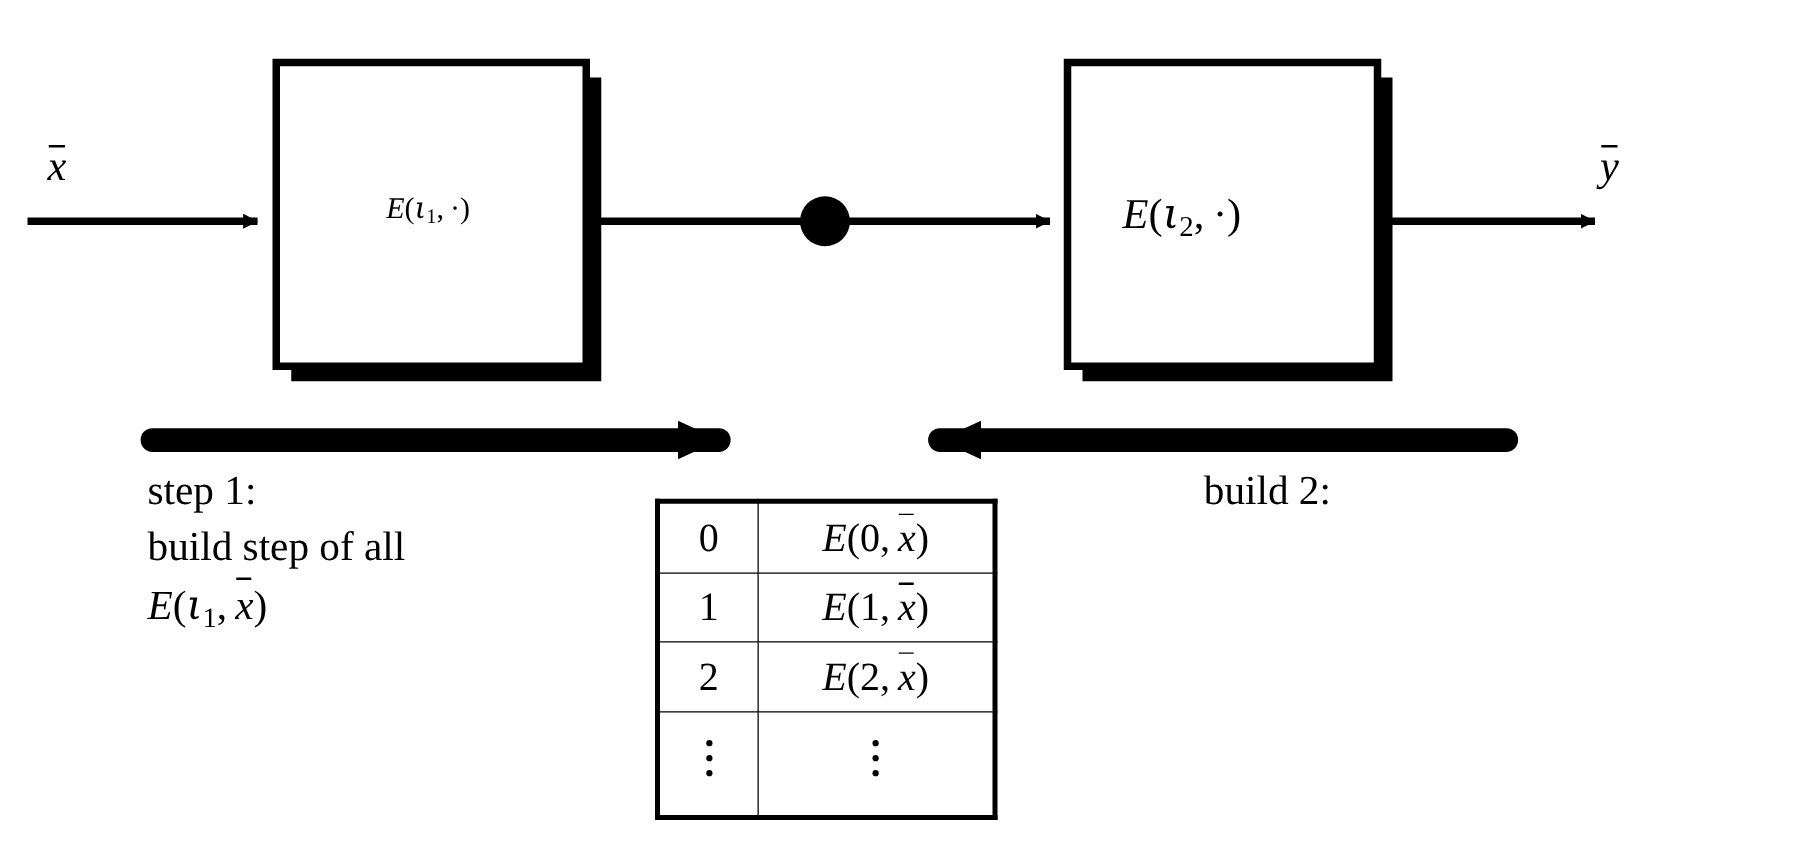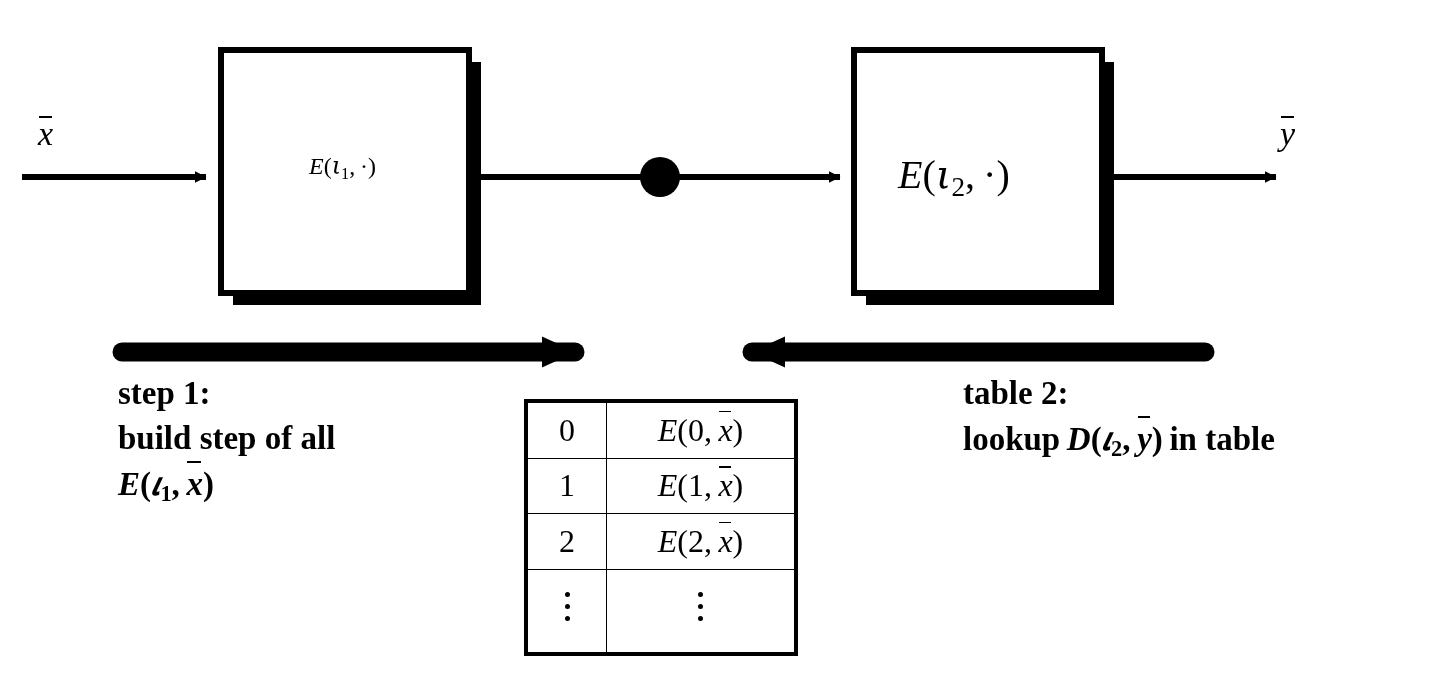--- a/index.html
+++ b/index.html
@@ -51,42 +51,42 @@
   .ovl > .bar {
     position: absolute;
     left: 6%;
     right: 10%;
     top: -0.04em;
     height: 0.055em;
     background: #000;
   }
   
   #box1-label { left: 265px; top: 154px; font-size: 24px; margin-left: 44px; }
-  #box2-label { left: 898px; top: 154px; font-size: 40px; text-align: right; }
+  #box2-label { left: 898px; top: 154px; font-size: 34px; text-align: right; }
   
   #x-label { left: 38px; top: 117px; font-size: 34px; }
   #y-label { left: 1280px; top: 117px; font-size: 34px; }
   
   #step1 {
     position: absolute;
     left: 118px;
     top: 371px;
     font-size: 33px;
     line-height: 1.38;
     white-space: nowrap;
   }
   #step2 {
     position: absolute;
     left: 963px;
     top: 371px;
     font-size: 33px;
     line-height: 1.38;
     white-space: nowrap;
   }
-  .step-line { display: block; height: 45px; font-weight: bold; }
+  .step-line { display: block; height: 45px; }
   
   #lookup-table {
     position: absolute;
     left: 524px;
     top: 399px;
     width: 274px;
     height: 257px;
     box-sizing: border-box;
     border: 4px solid #000;
     background: #fff;
@@ -184,24 +184,21 @@
 
   <div id="step1">
     <span class="step-line">step 1:</span>
     <span class="step-line">build step of all</span>
     <span class="step-line">
       <span class="math">E</span><span class="mathup">(</span><span class="kappa">𝜄</span><span class="subup">1</span><span class="mathup">, </span><span class="math ovl">x<span class="bar"></span></span><span class="mathup">)</span>
     </span>
   </div>
 
   <div id="step2">
-    <span class="step-line">table 2:</span>
-    <span class="step-line">
-      lookup <span class="math">D</span><span class="mathup">(</span><span class="kappa">𝜄</span><span class="subup">2</span><span class="mathup">, </span><span class="math ovl">y<span class="bar"></span></span><span class="mathup">)</span> in table
-    </span>
+    <span class="step-line">build 2:</span>
   </div>
 
   <table id="lookup-table">
     <tbody>
         <tr class="data-row">
       <td>0</td>
       <td>
         <span class="math">E</span><span class="mathup">(0, </span><span class="math ovl">x<span class="bar"></span></span><span class="mathup">)</span>
       </td>
     </tr>

